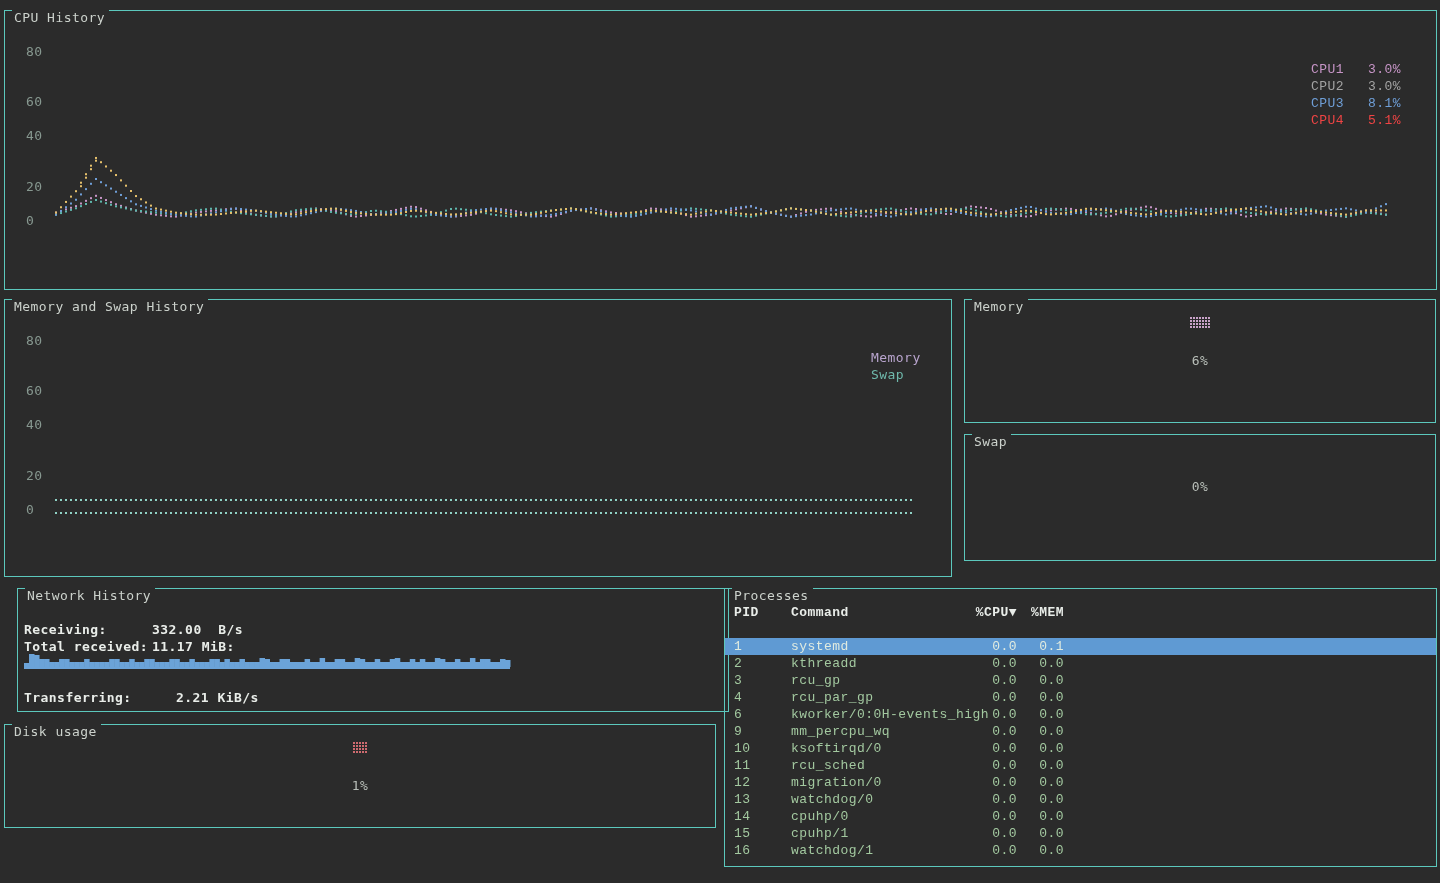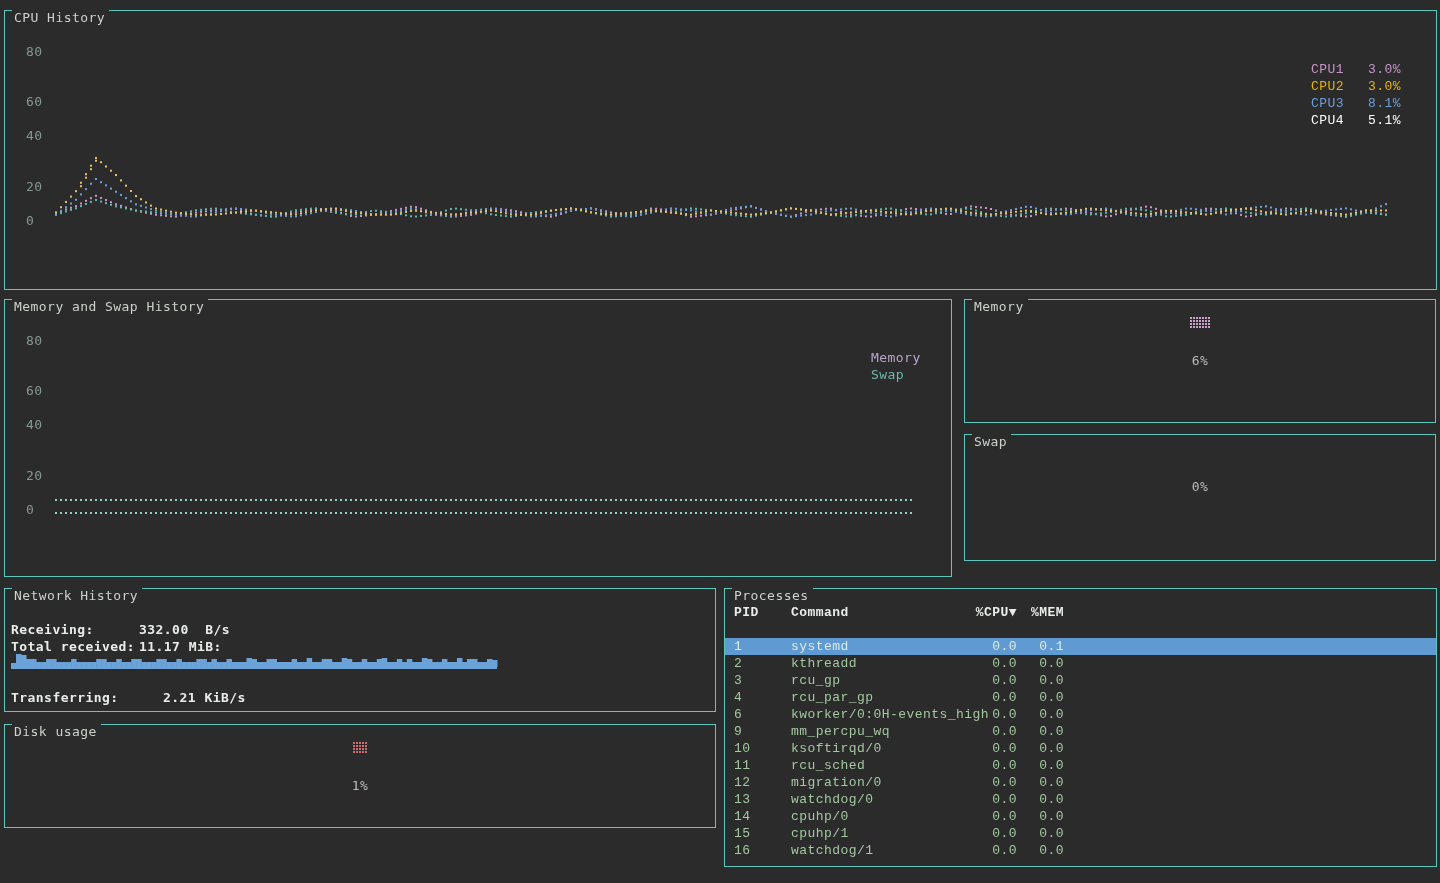--- a/index.html
+++ b/index.html
@@ -1138,29 +1138,29 @@
       <rect x="1365" y="198.45" width="2" height="2" fill="#e6c16c"></rect>
       <rect x="1370" y="198.45" width="2" height="2" fill="#e6c16c"></rect>
       <rect x="1375" y="198.45" width="2" height="2" fill="#e6c16c"></rect>
       <rect x="1380" y="198.45" width="2" height="2" fill="#e6c16c"></rect>
     </svg>
   <div class="cpu-legend">
     <div class="row" style="color:#c795c7">
       <span>CPU1</span>
       <span>3.0%</span>
     </div>
-    <div class="row" style="color:#eab308">
+    <div class="row" style="color:#a3a3a3">
       <span>CPU2</span>
       <span>3.0%</span>
     </div>
     <div class="row" style="color:#6f9fd8">
       <span>CPU3</span>
       <span>8.1%</span>
     </div>
-    <div class="row" style="color:#ffffff">
+    <div class="row" style="color:#ef4444">
       <span>CPU4</span>
       <span>5.1%</span>
     </div>
   </div>
 </div>
 
 <div class="panel" style="left:4px;top:299px;width:948px;height:278px;">
   <span class="panel-title">Memory and Swap History</span>
   <span class="ytick" style="top:33px">80</span>
   <span class="ytick" style="top:83px">60</span>
@@ -1527,21 +1527,21 @@
   </div>
 </div>
 
 <div class="panel" style="left:964px;top:434px;width:472px;height:127px;">
   <span class="panel-title">Swap</span>
   <div class="gauge" style="top:44px;">
     <div class="pct" style="margin-top:0">0%</div>
   </div>
 </div>
 
-<div class="panel" style="left:4px;top:588px;width:712px;height:124px;text-align:center;">
+<div class="panel" style="left:17px;top:588px;width:712px;height:124px;text-align:center;">
   <span class="panel-title">Network History</span>
   <span class="net-line" style="left:6px;top:33px">Receiving:</span>
   <span class="net-val" style="left:134px;top:33px">332.00  B/s</span>
   <span class="net-line" style="left:6px;top:50px">Total received:</span>
   <span class="net-val" style="left:134px;top:50px">11.17 MiB:</span>
   <svg id="net-chart" width="710" height="122">
       <rect x="6" y="74" width="5.510309278350515" height="4" fill="#6ba3d8"></rect>
       <rect x="11.010309278350515" y="65" width="5.510309278350515" height="13" fill="#6ba3d8"></rect>
       <rect x="16.02061855670103" y="66" width="5.510309278350515" height="12" fill="#6ba3d8"></rect>
       <rect x="21.030927835051546" y="70" width="5.510309278350515" height="8" fill="#6ba3d8"></rect>

